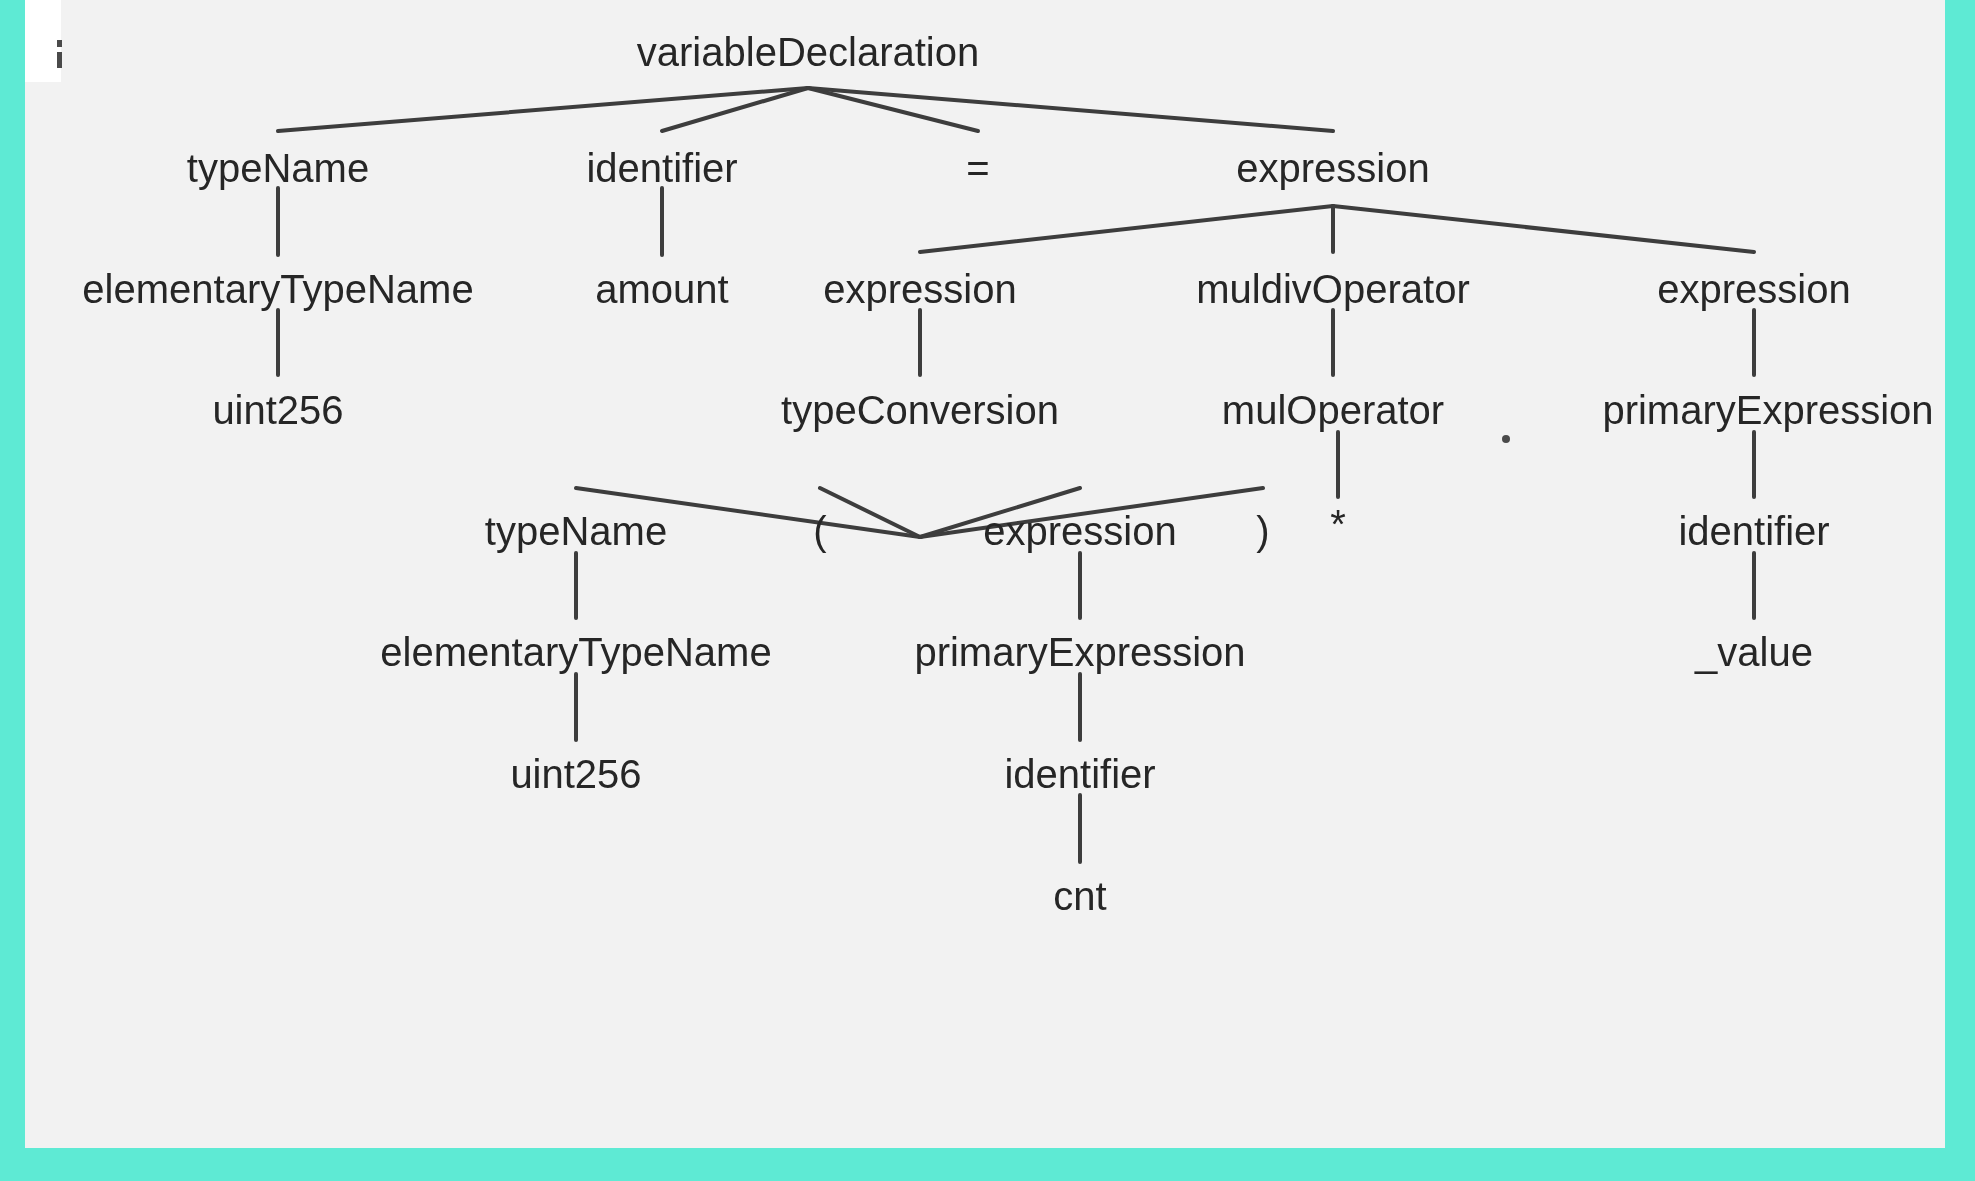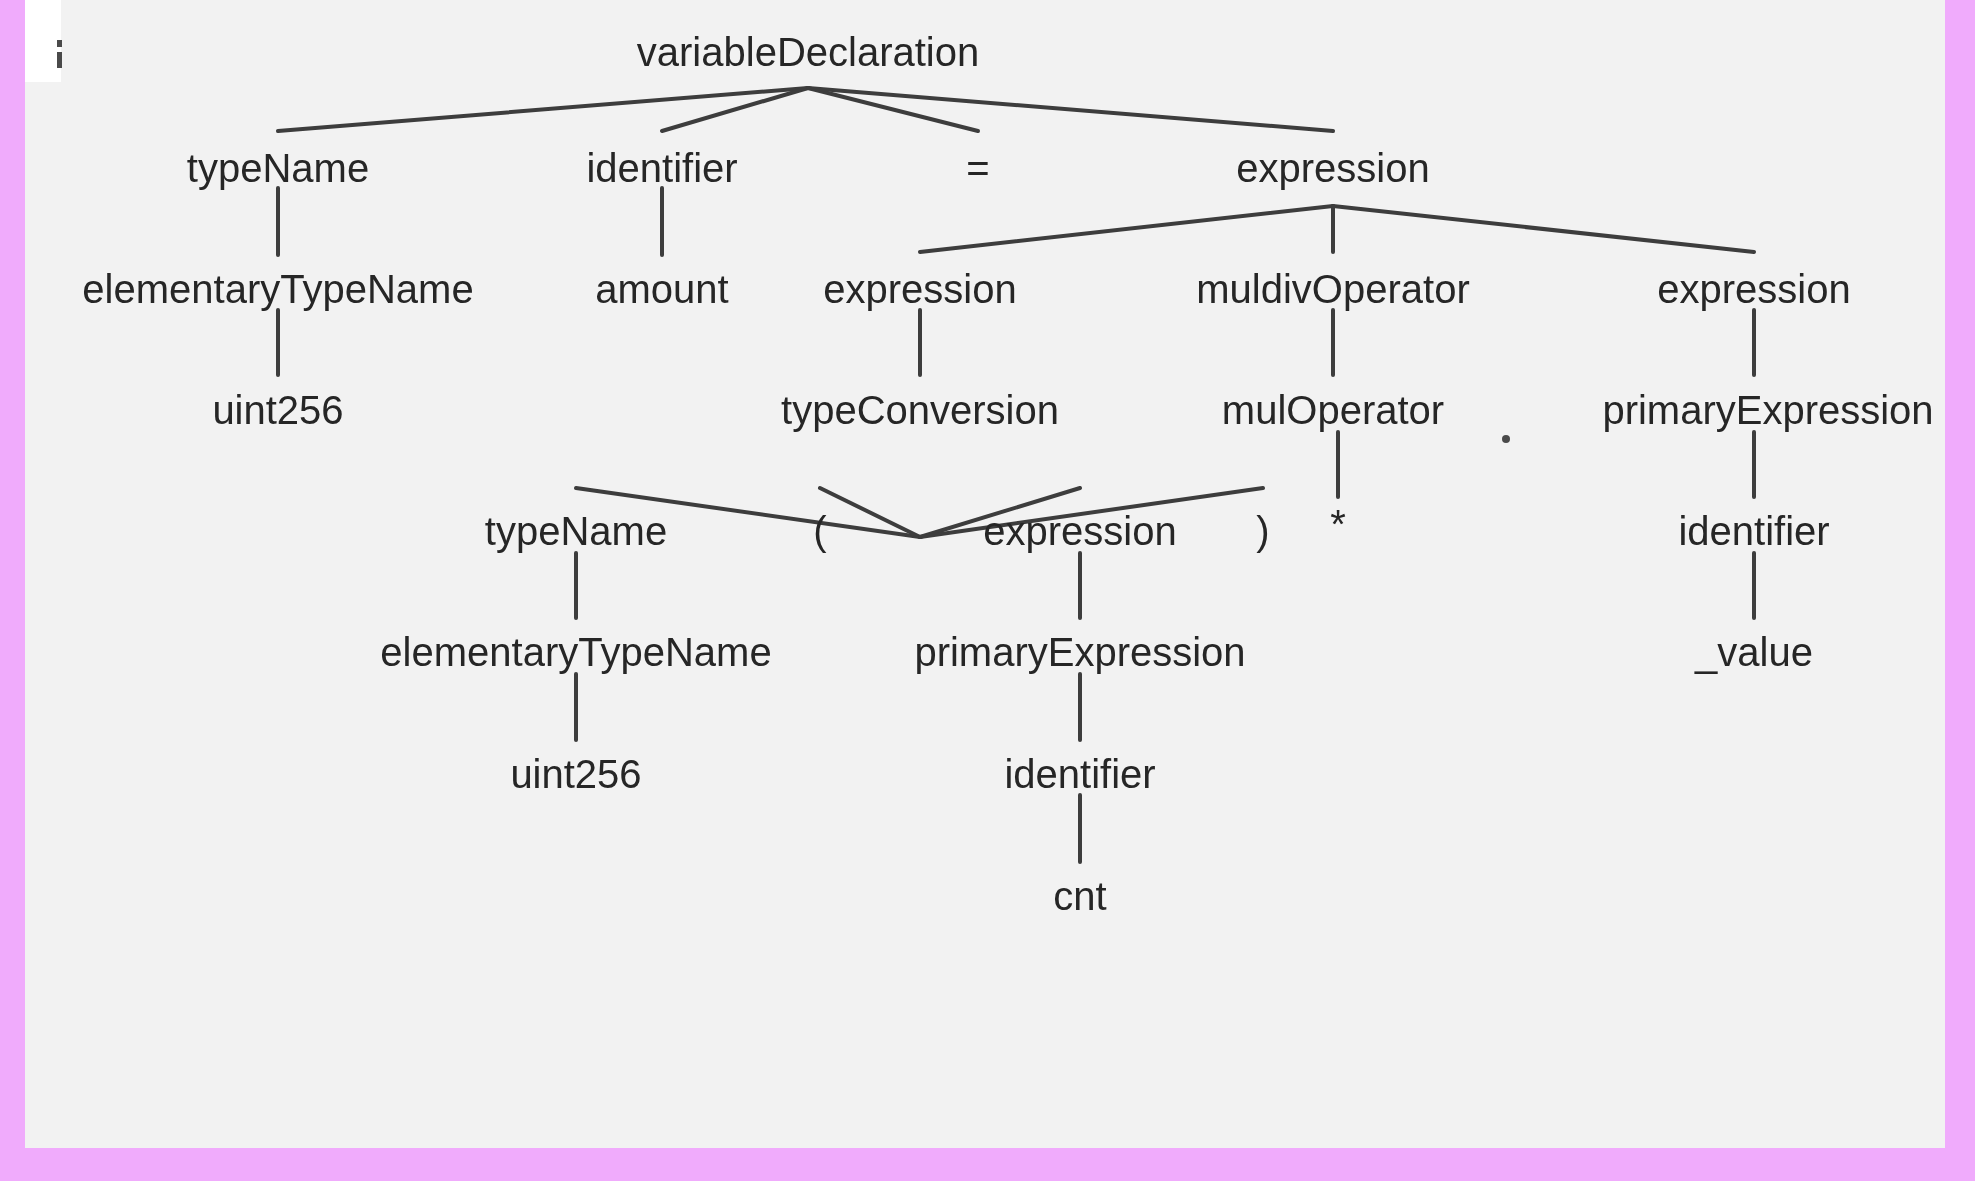--- a/index.html
+++ b/index.html
@@ -4,21 +4,21 @@
 <style>
   html, body {
     margin: 0;
     padding: 0;
     background: #ffffff;
   }
   #root {
     position: relative;
     width: 1975px;
     height: 1181px;
-    background: #f0abfc;
+    background: #5eead4;
     font-family: "Liberation Sans", sans-serif;
     overflow: hidden;
   }
   #panel {
     position: absolute;
     left: 25px;
     top: 0px;
     width: 1920px;
     height: 1148px;
     background: #f2f2f2;

